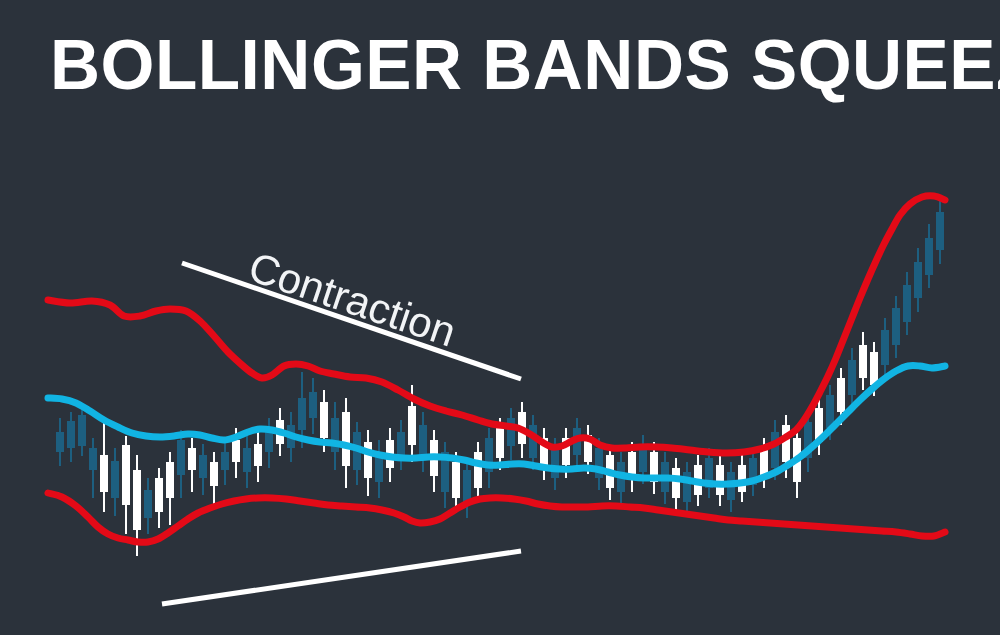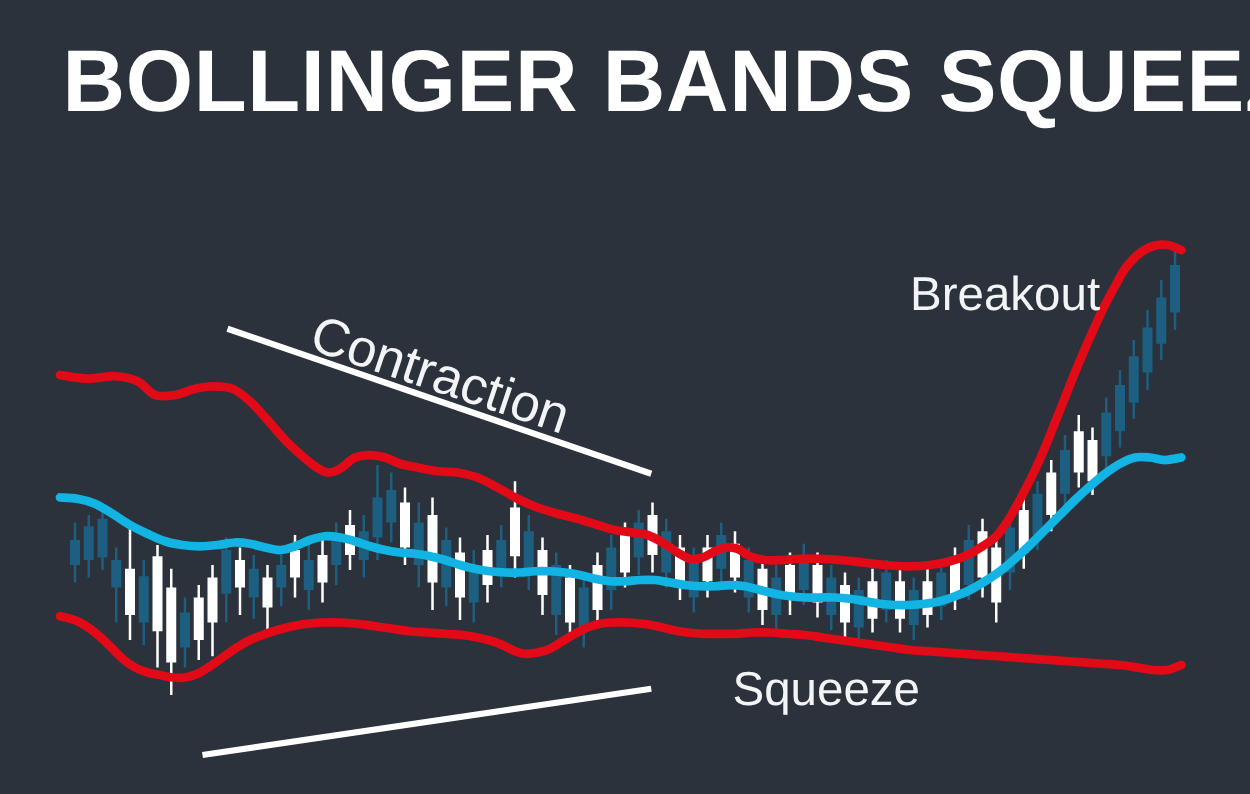--- a/index.html
+++ b/index.html
@@ -241,16 +241,14 @@
         <path d="M 48 398 C 50.33 398.17, 57.33 398.17, 62 399 C 66.67 399.83, 71.33 401.00, 76 403 C 80.67 405.00, 85.33 408.17, 90 411 C 94.67 413.83, 99.33 417.33, 104 420 C 108.67 422.67, 113.33 424.83, 118 427 C 122.67 429.17, 127.33 431.50, 132 433 C 136.67 434.50, 141.33 435.33, 146 436 C 150.67 436.67, 155.33 437.00, 160 437 C 164.67 437.00, 169.33 436.50, 174 436 C 178.67 435.50, 183.67 434.17, 188 434 C 192.33 433.83, 196.00 434.33, 200 435 C 204.00 435.67, 208.00 437.17, 212 438 C 216.00 438.83, 220.00 440.17, 224 440 C 228.00 439.83, 232.00 438.33, 236 437 C 240.00 435.67, 244.00 433.33, 248 432 C 252.00 430.67, 256.00 429.33, 260 429 C 264.00 428.67, 268.00 429.33, 272 430 C 276.00 430.67, 280.00 431.83, 284 433 C 288.00 434.17, 292.00 435.83, 296 437 C 300.00 438.17, 304.00 439.17, 308 440 C 312.00 440.83, 316.00 441.50, 320 442 C 324.00 442.50, 328.00 442.50, 332 443 C 336.00 443.50, 340.00 444.17, 344 445 C 348.00 445.83, 352.00 446.83, 356 448 C 360.00 449.17, 364.00 450.83, 368 452 C 372.00 453.17, 376.00 454.17, 380 455 C 384.00 455.83, 388.00 456.50, 392 457 C 396.00 457.50, 400.00 457.83, 404 458 C 408.00 458.17, 412.00 458.17, 416 458 C 420.00 457.83, 424.00 457.17, 428 457 C 432.00 456.83, 436.00 456.83, 440 457 C 444.00 457.17, 448.00 457.50, 452 458 C 456.00 458.50, 460.00 459.17, 464 460 C 468.00 460.83, 472.00 462.17, 476 463 C 480.00 463.83, 484.00 464.67, 488 465 C 492.00 465.33, 496.00 465.17, 500 465 C 504.00 464.83, 508.00 464.17, 512 464 C 516.00 463.83, 520.00 463.67, 524 464 C 528.00 464.33, 532.00 465.33, 536 466 C 540.00 466.67, 544.00 467.50, 548 468 C 552.00 468.50, 556.00 468.83, 560 469 C 564.00 469.17, 568.00 469.17, 572 469 C 576.00 468.83, 580.00 468.00, 584 468 C 588.00 468.00, 592.00 468.33, 596 469 C 600.00 469.67, 604.00 471.00, 608 472 C 612.00 473.00, 616.00 474.17, 620 475 C 624.00 475.83, 628.00 476.50, 632 477 C 636.00 477.50, 640.00 477.83, 644 478 C 648.00 478.17, 652.00 478.00, 656 478 C 660.00 478.00, 664.00 477.83, 668 478 C 672.00 478.17, 676.00 478.50, 680 479 C 684.00 479.50, 688.00 480.33, 692 481 C 696.00 481.67, 700.00 482.50, 704 483 C 708.00 483.50, 712.00 483.83, 716 484 C 720.00 484.17, 724.00 484.17, 728 484 C 732.00 483.83, 736.00 483.50, 740 483 C 744.00 482.50, 748.00 482.00, 752 481 C 756.00 480.00, 760.00 478.50, 764 477 C 768.00 475.50, 772.00 474.00, 776 472 C 780.00 470.00, 784.00 467.50, 788 465 C 792.00 462.50, 796.00 460.00, 800 457 C 804.00 454.00, 808.00 450.50, 812 447 C 816.00 443.50, 820.00 439.83, 824 436 C 828.00 432.17, 832.00 428.00, 836 424 C 840.00 420.00, 844.00 416.00, 848 412 C 852.00 408.00, 856.00 403.83, 860 400 C 864.00 396.17, 868.00 392.50, 872 389 C 876.00 385.50, 880.00 382.00, 884 379 C 888.00 376.00, 892.00 373.17, 896 371 C 900.00 368.83, 904.00 366.83, 908 366 C 912.00 365.17, 916.00 365.67, 920 366 C 924.00 366.33, 927.83 368.00, 932 368 C 936.17 368.00, 942.83 366.33, 945 366" fill="none" stroke="#11b4e3" stroke-width="7" stroke-linecap="round" stroke-linejoin="round"></path>
         <path d="M 48 493 C 50.33 493.67, 57.33 494.83, 62 497 C 66.67 499.17, 71.67 502.67, 76 506 C 80.33 509.33, 84.33 513.50, 88 517 C 91.67 520.50, 94.67 524.17, 98 527 C 101.33 529.83, 104.67 532.17, 108 534 C 111.33 535.83, 114.67 537.00, 118 538 C 121.33 539.00, 124.67 539.33, 128 540 C 131.33 540.67, 134.67 541.67, 138 542 C 141.33 542.33, 144.67 542.50, 148 542 C 151.33 541.50, 154.67 540.50, 158 539 C 161.33 537.50, 164.67 535.17, 168 533 C 171.33 530.83, 174.67 528.33, 178 526 C 181.33 523.67, 184.67 521.17, 188 519 C 191.33 516.83, 194.33 514.83, 198 513 C 201.67 511.17, 206.00 509.50, 210 508 C 214.00 506.50, 218.00 505.17, 222 504 C 226.00 502.83, 230.00 501.83, 234 501 C 238.00 500.17, 242.00 499.50, 246 499 C 250.00 498.50, 253.67 498.17, 258 498 C 262.33 497.83, 267.33 497.83, 272 498 C 276.67 498.17, 281.33 498.50, 286 499 C 290.67 499.50, 295.33 500.33, 300 501 C 304.67 501.67, 309.33 502.33, 314 503 C 318.67 503.67, 323.33 504.50, 328 505 C 332.67 505.50, 337.33 505.67, 342 506 C 346.67 506.33, 351.33 506.67, 356 507 C 360.67 507.33, 365.67 507.50, 370 508 C 374.33 508.50, 378.00 509.17, 382 510 C 386.00 510.83, 390.33 511.83, 394 513 C 397.67 514.17, 401.00 515.67, 404 517 C 407.00 518.33, 409.33 520.00, 412 521 C 414.67 522.00, 417.00 522.83, 420 523 C 423.00 523.17, 426.67 522.67, 430 522 C 433.33 521.33, 436.67 520.50, 440 519 C 443.33 517.50, 446.67 515.00, 450 513 C 453.33 511.00, 456.67 508.83, 460 507 C 463.33 505.17, 466.67 503.33, 470 502 C 473.33 500.67, 476.67 499.67, 480 499 C 483.33 498.33, 486.33 498.17, 490 498 C 493.67 497.83, 498.00 497.83, 502 498 C 506.00 498.17, 510.00 498.50, 514 499 C 518.00 499.50, 522.00 500.17, 526 501 C 530.00 501.83, 534.00 503.17, 538 504 C 542.00 504.83, 546.00 505.50, 550 506 C 554.00 506.50, 558.00 506.83, 562 507 C 566.00 507.17, 569.67 507.00, 574 507 C 578.33 507.00, 583.33 507.17, 588 507 C 592.67 506.83, 597.33 506.17, 602 506 C 606.67 505.83, 611.33 505.83, 616 506 C 620.67 506.17, 625.33 506.67, 630 507 C 634.67 507.33, 639.33 507.50, 644 508 C 648.67 508.50, 653.33 509.33, 658 510 C 662.67 510.67, 667.33 511.33, 672 512 C 676.67 512.67, 681.33 513.33, 686 514 C 690.67 514.67, 695.33 515.33, 700 516 C 704.67 516.67, 709.33 517.33, 714 518 C 718.67 518.67, 723.33 519.50, 728 520 C 732.67 520.50, 737.33 520.67, 742 521 C 746.67 521.33, 751.33 521.67, 756 522 C 760.67 522.33, 765.33 522.67, 770 523 C 774.67 523.33, 779.33 523.67, 784 524 C 788.67 524.33, 793.33 524.67, 798 525 C 802.67 525.33, 807.33 525.67, 812 526 C 816.67 526.33, 821.33 526.67, 826 527 C 830.67 527.33, 835.33 527.67, 840 528 C 844.67 528.33, 849.33 528.67, 854 529 C 858.67 529.33, 863.33 529.67, 868 530 C 872.67 530.33, 877.33 530.67, 882 531 C 886.67 531.33, 891.33 531.50, 896 532 C 900.67 532.50, 905.67 533.33, 910 534 C 914.33 534.67, 918.00 535.67, 922 536 C 926.00 536.33, 930.17 536.67, 934 536 C 937.83 535.33, 943.17 532.67, 945 532" fill="none" stroke="#e30a17" stroke-width="7" stroke-linecap="round" stroke-linejoin="round"></path>
       </g>
     <g id="trendline-layer">
         <line x1="182" y1="263" x2="521" y2="379" stroke="#ffffff" stroke-width="5" stroke-linecap="butt"></line>
         <line x1="162" y1="604" x2="521" y2="551" stroke="#ffffff" stroke-width="5" stroke-linecap="butt"></line>
       </g>
   </svg>
 
   <div class="annot" id="label-contraction">Contraction</div>
-  <div class="annot" id="label-breakout">Breakout</div>
-  <div class="annot" id="label-squeeze">Squeeze</div>
 
 </div>
 
 </body></html>

